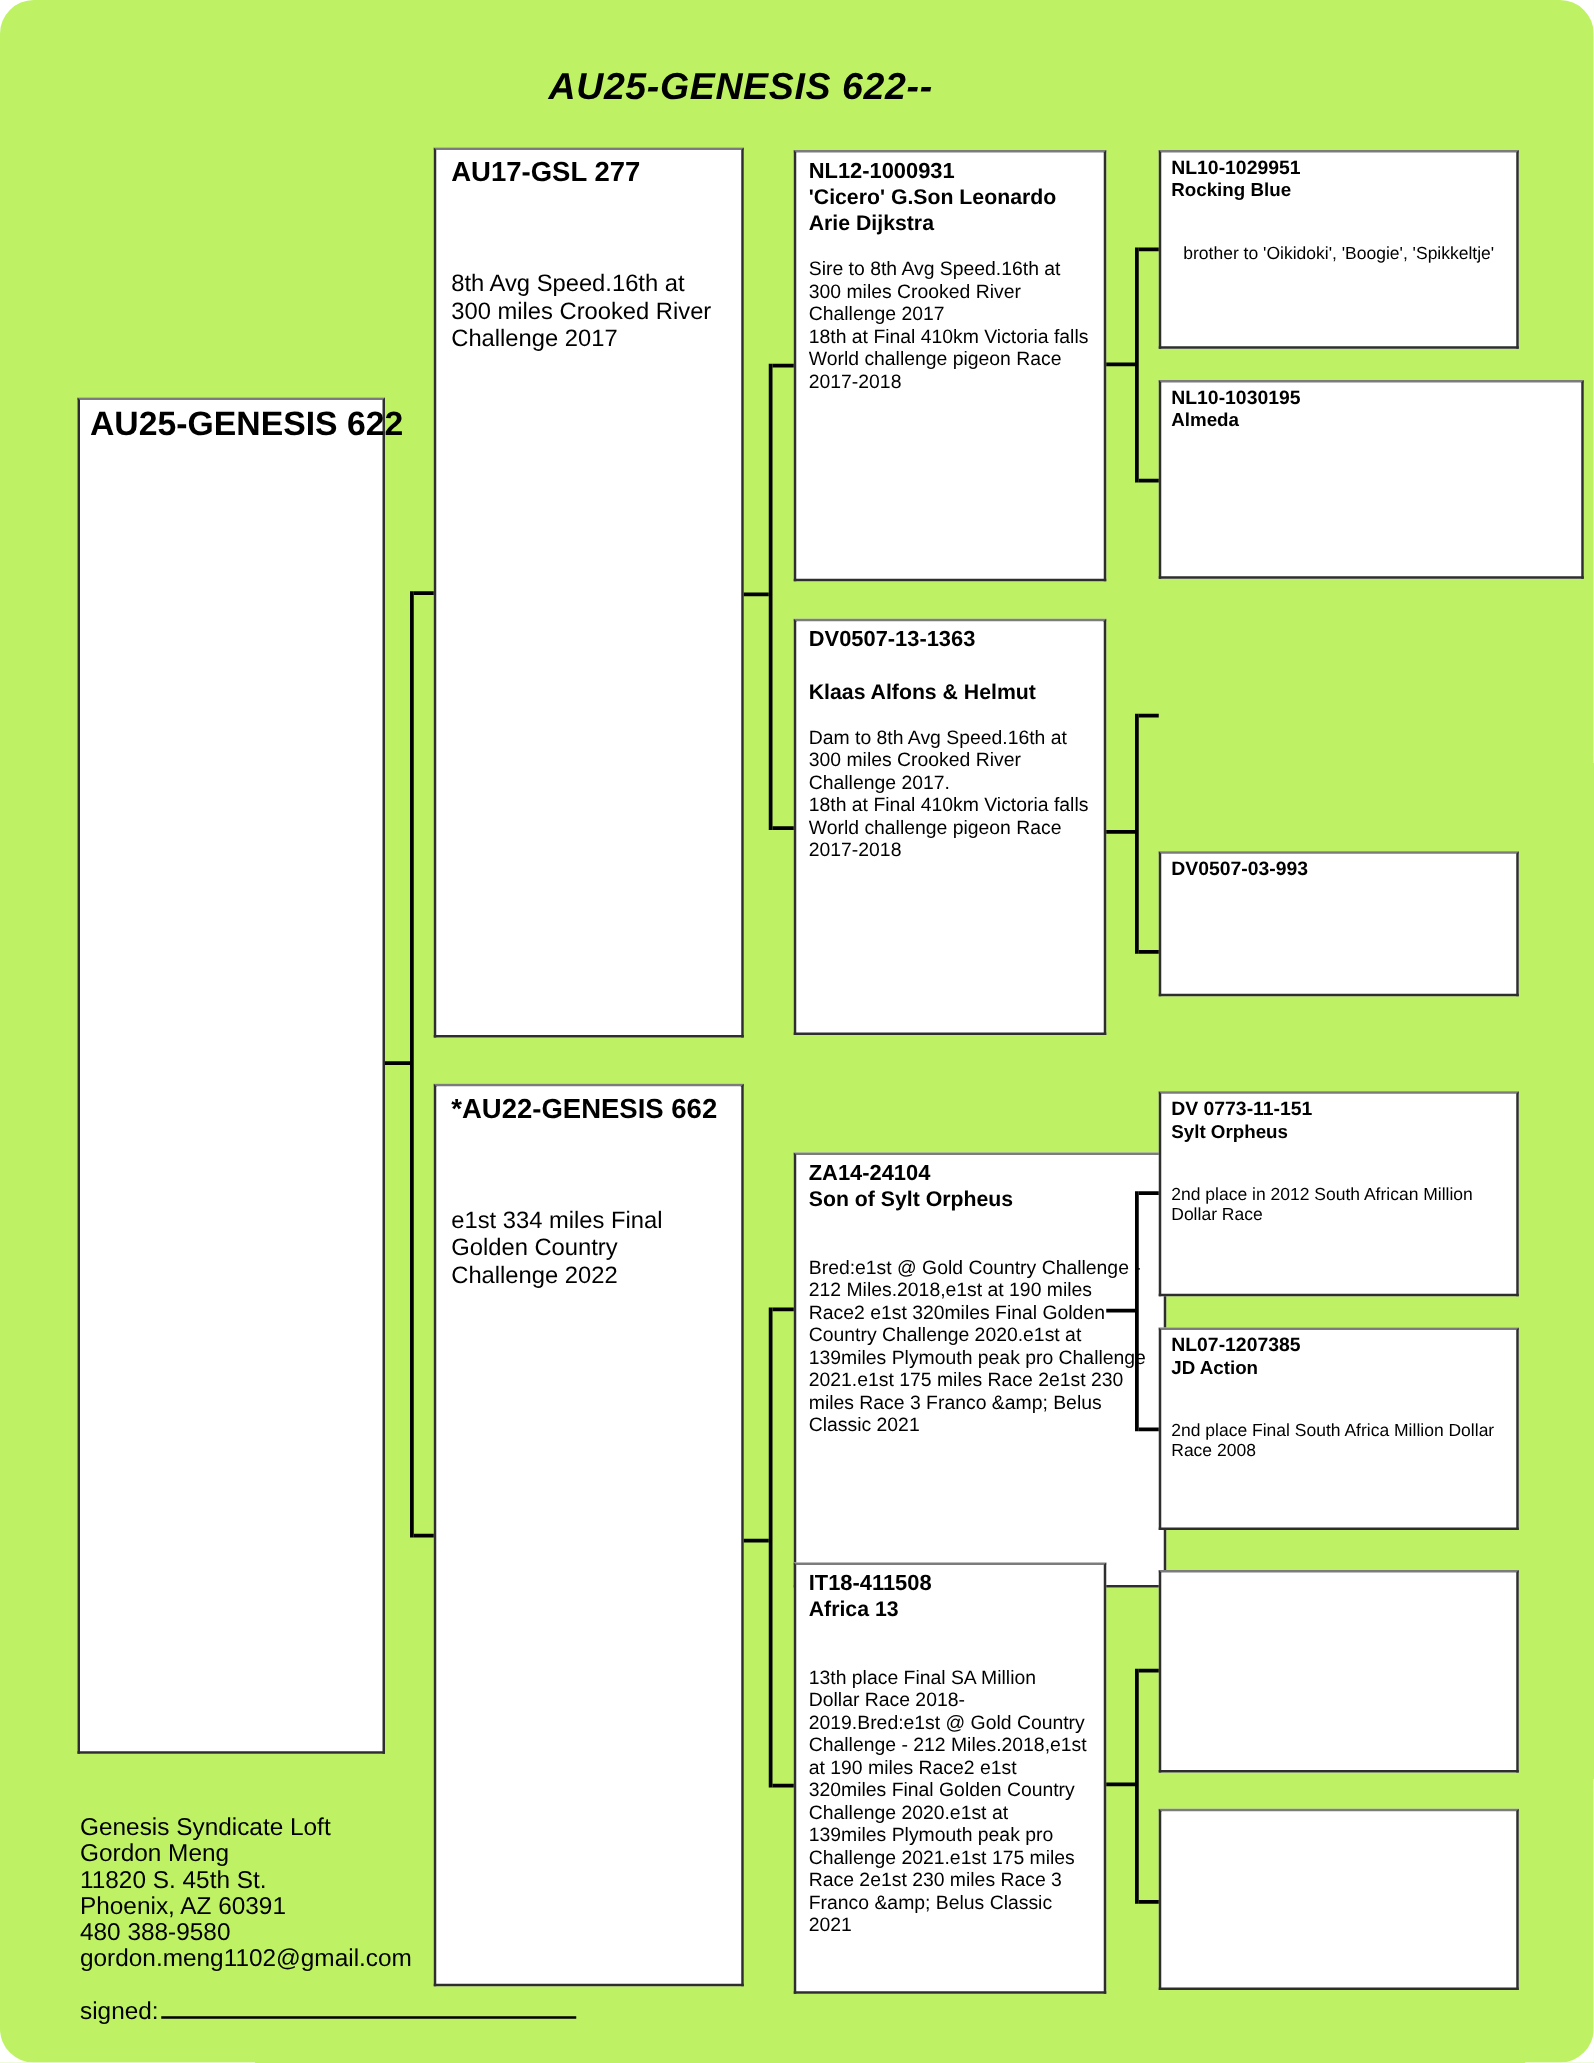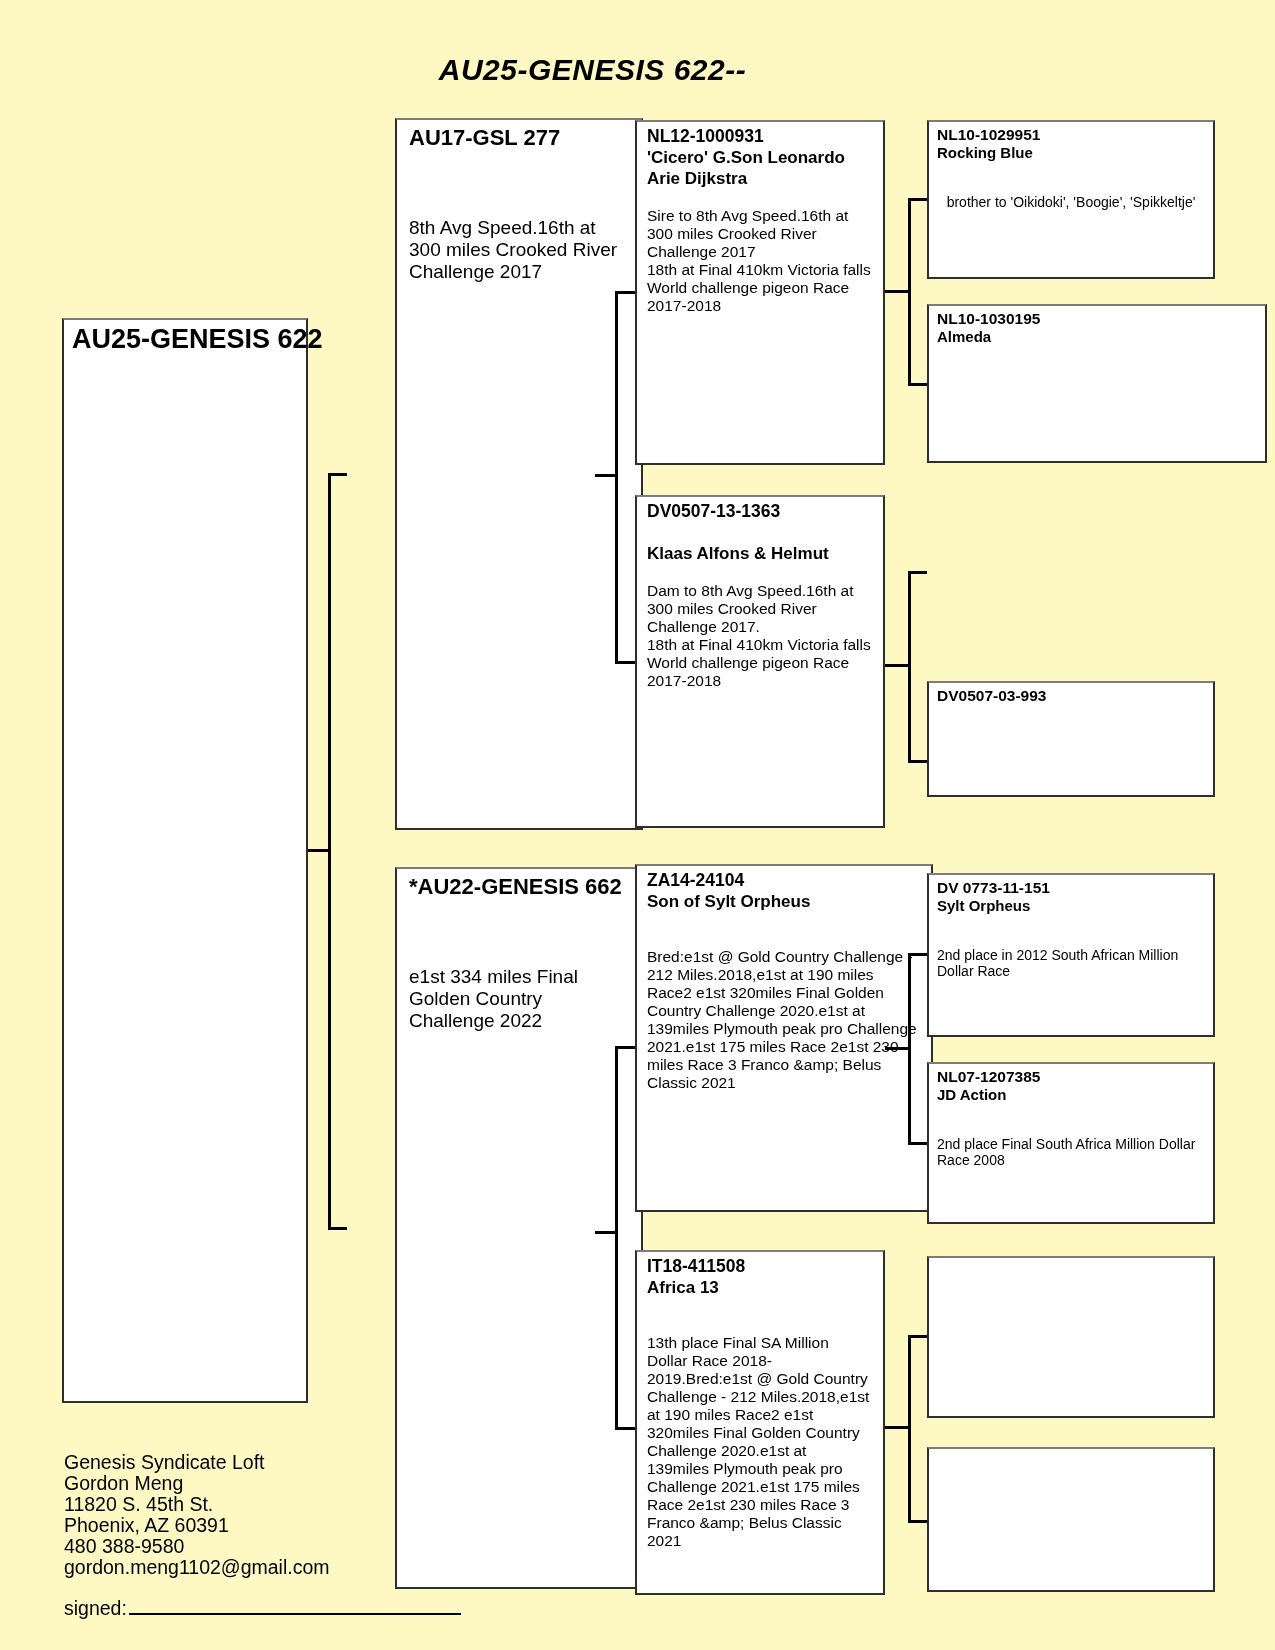--- a/index.html
+++ b/index.html
@@ -1,36 +1,36 @@
 <!DOCTYPE html>
 <html><head>
 <meta charset="utf-8">
 <style>
   html,body{margin:0;padding:0;background:#ffffff;}
-  #page{position:relative;width:1275px;height:1650px;background:#fef9c3;
-        font-family:"Liberation Sans",sans-serif;color:#000;overflow:hidden;}
+  #page{position:relative;width:1275px;height:1650px;background:#bef264;
+        font-family:"Liberation Sans",sans-serif;color:#000;overflow:hidden;border-radius:27px;}
 
   .page-title{position:absolute;left:0;top:52px;width:1185px;text-align:center;
     font-size:30px;line-height:36px;font-weight:bold;font-style:italic;
     letter-spacing:0.5px;white-space:pre;}
   .loft-name{position:absolute;left:58px;top:116px;width:246px;text-align:center;
     color:#e8000d;font-weight:bold;font-style:italic;font-size:25px;line-height:30px;
     white-space:pre-line;}
 
   .pbox{position:absolute;box-sizing:border-box;background:#fff;
     border:2px solid #2e2e2e;border-top-color:#7c7c7c;}
   .bid{font-weight:bold;white-space:pre;}
   .bsub{font-weight:bold;white-space:pre-line;}
   .bbody{white-space:pre-line;}
   .nowrap{white-space:pre;text-align:center;}
 
   .g1{padding:4px 8px;}
   .g1 .bid{font-size:27px;line-height:31px;}
 
-  .g2{padding:5px 12px;margin-left:48px;}
+  .g2{padding:5px 12px;}
   .g2 .bid{font-size:22px;line-height:26px;}
   .g2 .bbody{font-size:19px;line-height:22px;}
 
   .g3{padding:4px 11px 4px 10px;}
   .g3 .bid{font-size:17.5px;line-height:21px;}
   .g3 .bsub{font-size:17px;line-height:21px;}
   .g3 .bbody{font-size:15.5px;line-height:18px;}
 
   .g4{padding:4px 8px;}
   .g4 .bid{font-size:15.5px;line-height:18px;}
@@ -82,21 +82,21 @@
 
   <div class="pbox g3" style="left:635px;top:495px;width:250px;height:333px">
     <div class="bid">DV0507-13-1363</div>
     <div class="bsub">
 Klaas Alfons &amp; Helmut</div>
     <div class="bbody">
 Dam to 8th Avg Speed.16th at 300 miles Crooked River Challenge 2017.
 18th at Final 410km Victoria falls World challenge pigeon Race 2017-2018</div>
   </div>
 
-  <div class="pbox g3" style="left:635px;top:864px;width:298px;height:348px">
+  <div class="pbox g3" style="left:635px;top:922px;width:298px;height:348px">
     <div class="bid">ZA14-24104</div>
     <div class="bsub">Son of Sylt Orpheus</div>
     <div class="bbody">
 
 Bred:e1st @ Gold Country Challenge - 212 Miles.2018,e1st at 190 miles Race2 e1st 320miles Final Golden Country Challenge 2020.e1st at 139miles Plymouth peak pro Challenge 2021.e1st 175 miles Race 2e1st 230 miles Race 3 Franco &amp;amp; Belus Classic 2021</div>
   </div>
 
   <div class="pbox g3" style="left:635px;top:1250px;width:250px;height:345px">
     <div class="bid">IT18-411508</div>
     <div class="bsub">Africa 13</div>

